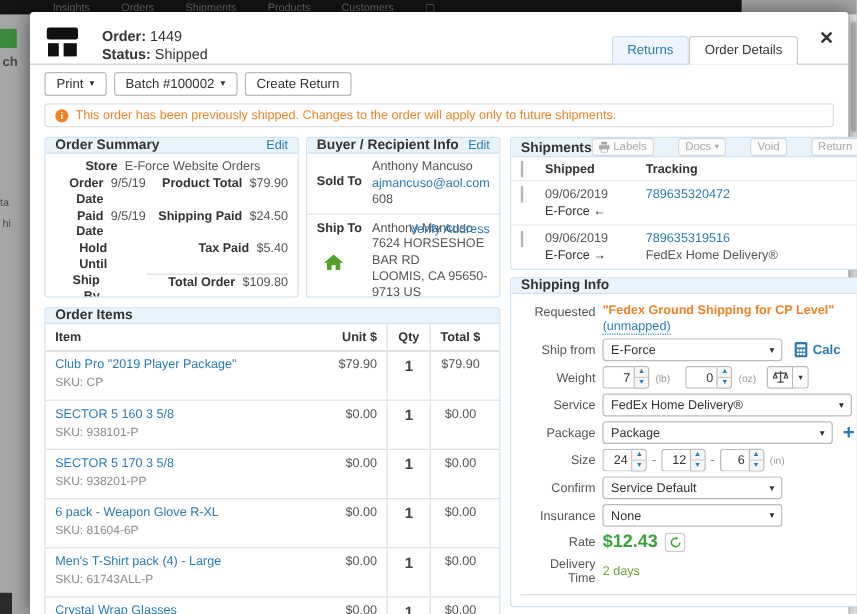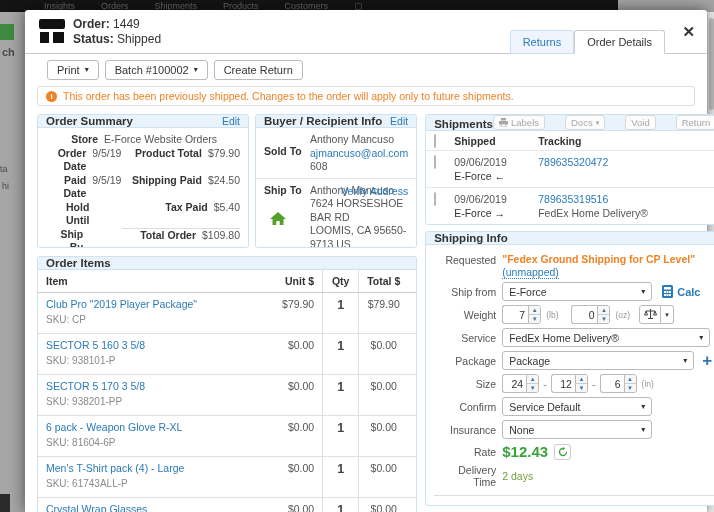--- a/index.html
+++ b/index.html
@@ -13,29 +13,29 @@
   .bd-green { position:absolute; left:0; top:24px; width:14px; height:16px; background:#3e8a3e; }
   .bd-dark { position:absolute; left:0; top:494px; width:10px; height:18px; background:#2b2b2b; }
 
   
   .scrollbar { position:absolute; right:0; top:12px; bottom:0; width:7px; background:#f2f2f2; border-left:1px solid #d8d8d8; }
   .scroll-thumb { position:absolute; top:6px; left:1px; width:5px; height:92px; background:#c6c6c6; border-radius:3px; }
 
   
   .modal { position:absolute; left:25px; top:10px; width:682px; height:502px; background:#fff; border-radius:3px 3px 0 0; box-shadow:0 0 16px rgba(0,0,0,.55); font-size:11px; color:#333; }
 
-  .modal-header { height:44px; border-bottom:1px solid #c9c9c9; display:flex; align-items:center; gap:6px; padding:0 12px; position:relative; }
+  .modal-header { height:44px; border-bottom:1px solid #c9c9c9; display:flex; align-items:flex-end; gap:18px; padding:0 12px; position:relative; }
   .order-line { font-size:12px; line-height:15px; color:#333; }
   .order-line b { font-weight:bold; }
   .tabs { position:absolute; right:42px; bottom:-1px; display:flex; align-items:flex-end; }
   .tab { font-size:11px; padding:5px 12px; border:1px solid #ccc; border-bottom:1px solid #fff; border-radius:3px 3px 0 0; background:#fff; color:#333; cursor:pointer; }
   .tab.inactive { margin-left:5px; background:#eef5fc; border:1px solid #c9dff0; color:#2a7ab9; }
   .close-x { position:absolute; right:12px; top:13px; font-size:15px; font-weight:bold; color:#333; cursor:pointer; }
 
-  .toolbar { padding:6px 22px 4px; display:flex; gap:6px; }
+  .toolbar { padding:6px 12px 4px; display:flex; gap:6px; }
   .btn { border:1px solid #bbb; background:#fff; border-radius:3px; padding:3px 9px; font-size:11px; color:#333; display:inline-flex; align-items:center; gap:5px; cursor:pointer; }
   .caret { font-size:8px; line-height:1; color:#333; }
 
   .alert { margin:2px 12px 6px; border:1px solid #ddd; border-radius:3px; padding:3px 8px; color:#ef8326; font-size:10.5px; display:flex; gap:6px; align-items:center; }
   .info-badge { width:11px; height:11px; min-width:11px; border-radius:50%; background:#ef8326; color:#fff; font-size:8px; font-weight:bold; display:inline-flex; align-items:center; justify-content:center; }
 
   .content { display:flex; gap:8px; padding:2px 12px 0; }
   .left-col { width:440px; }
   .right-col { flex:1; }
   .top-panels { display:flex; gap:6px; height:134px; }

